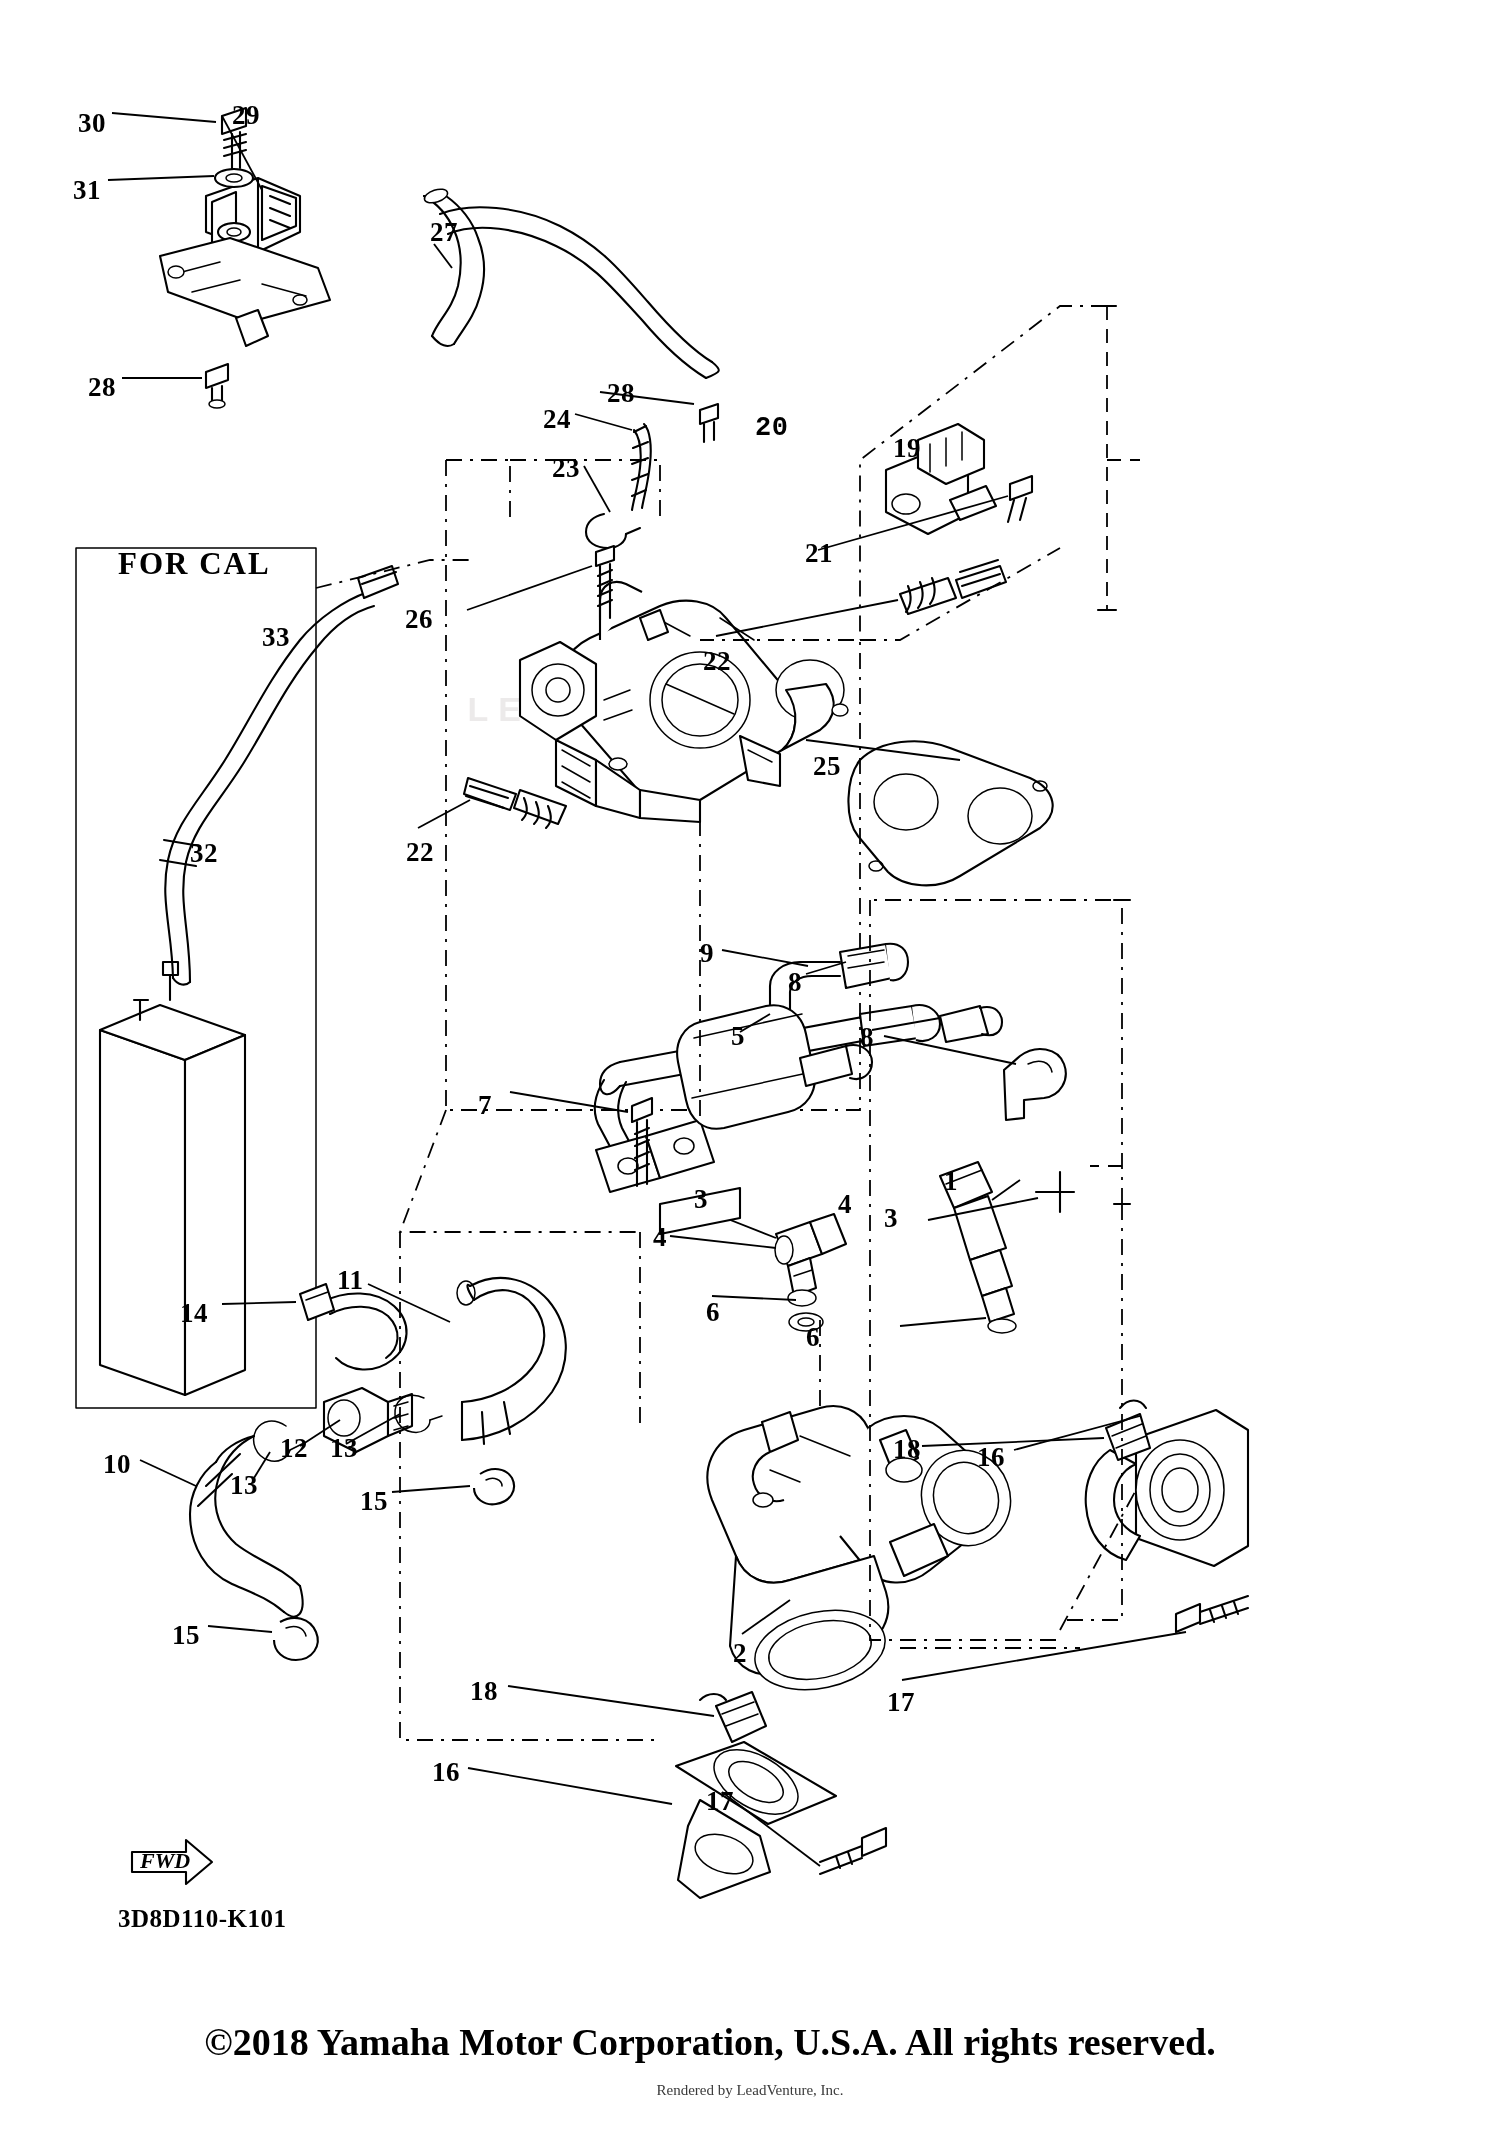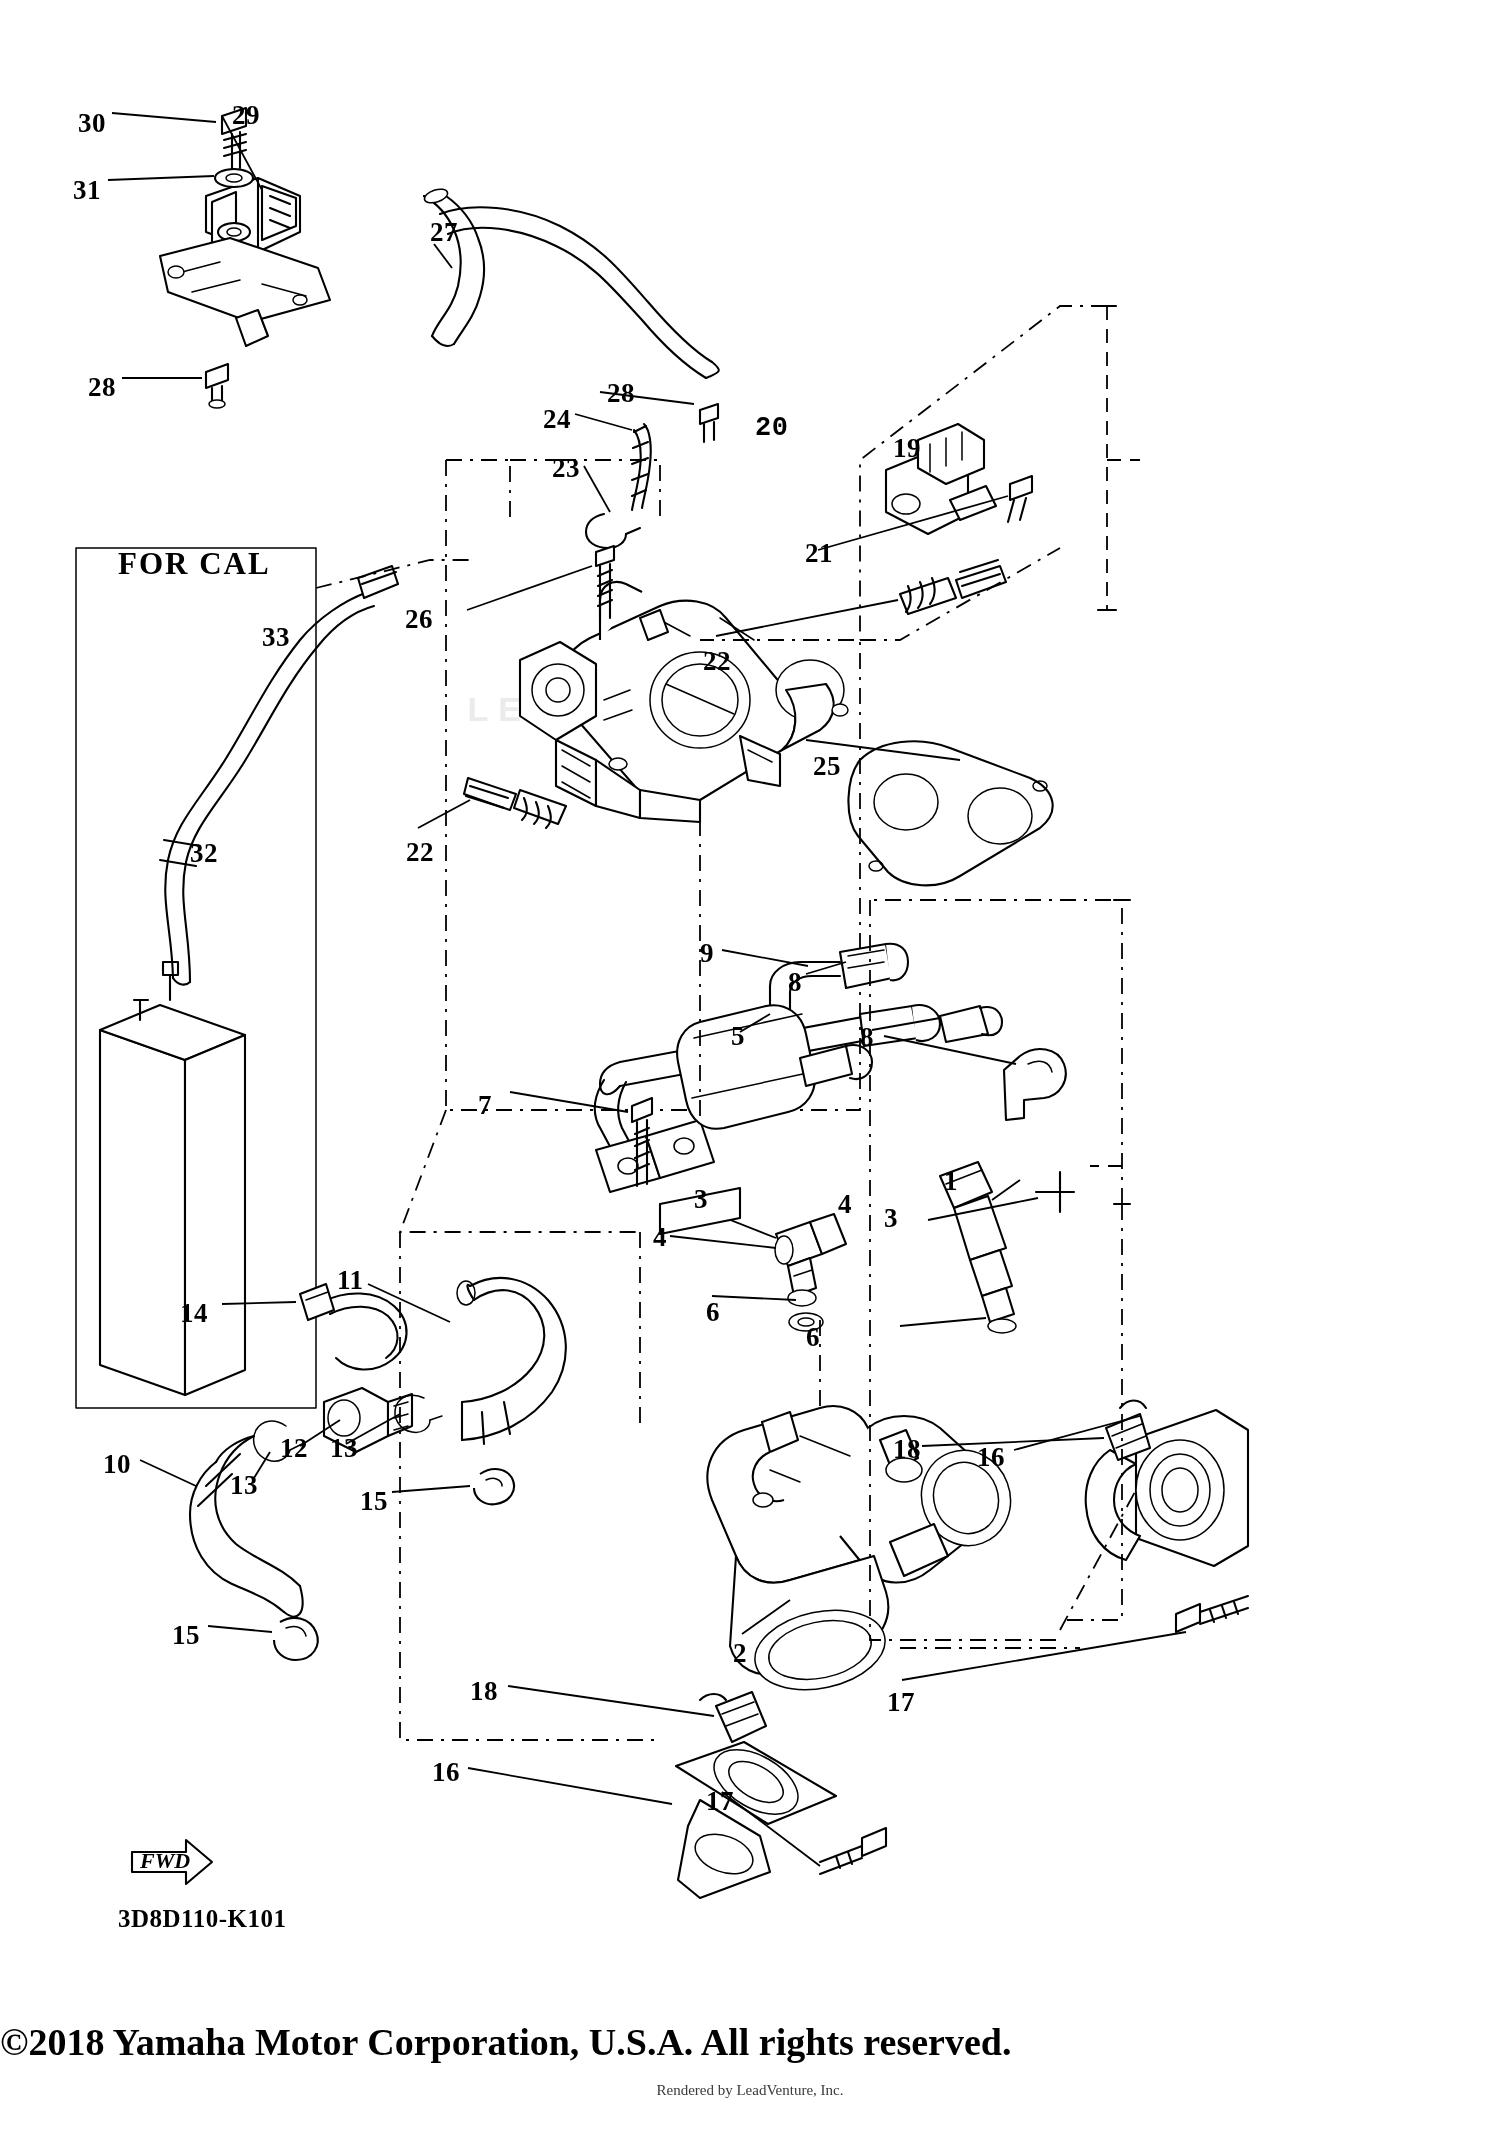--- a/index.html
+++ b/index.html
@@ -58,21 +58,21 @@
     font-size: 22px;
     font-weight: 700;
     font-style: italic;
     color: #000;
   }
   .copyright {
     position: absolute;
     left: 0;
     top: 2020px;
     width: 1420px;
-    text-align: left;
+    text-align: center;
     font-family: "Liberation Serif", serif;
     font-size: 38px;
     font-weight: 700;
     color: #000;
   }
   .rendered-by {
     position: absolute;
     left: 0;
     top: 2082px;
     width: 1500px;

